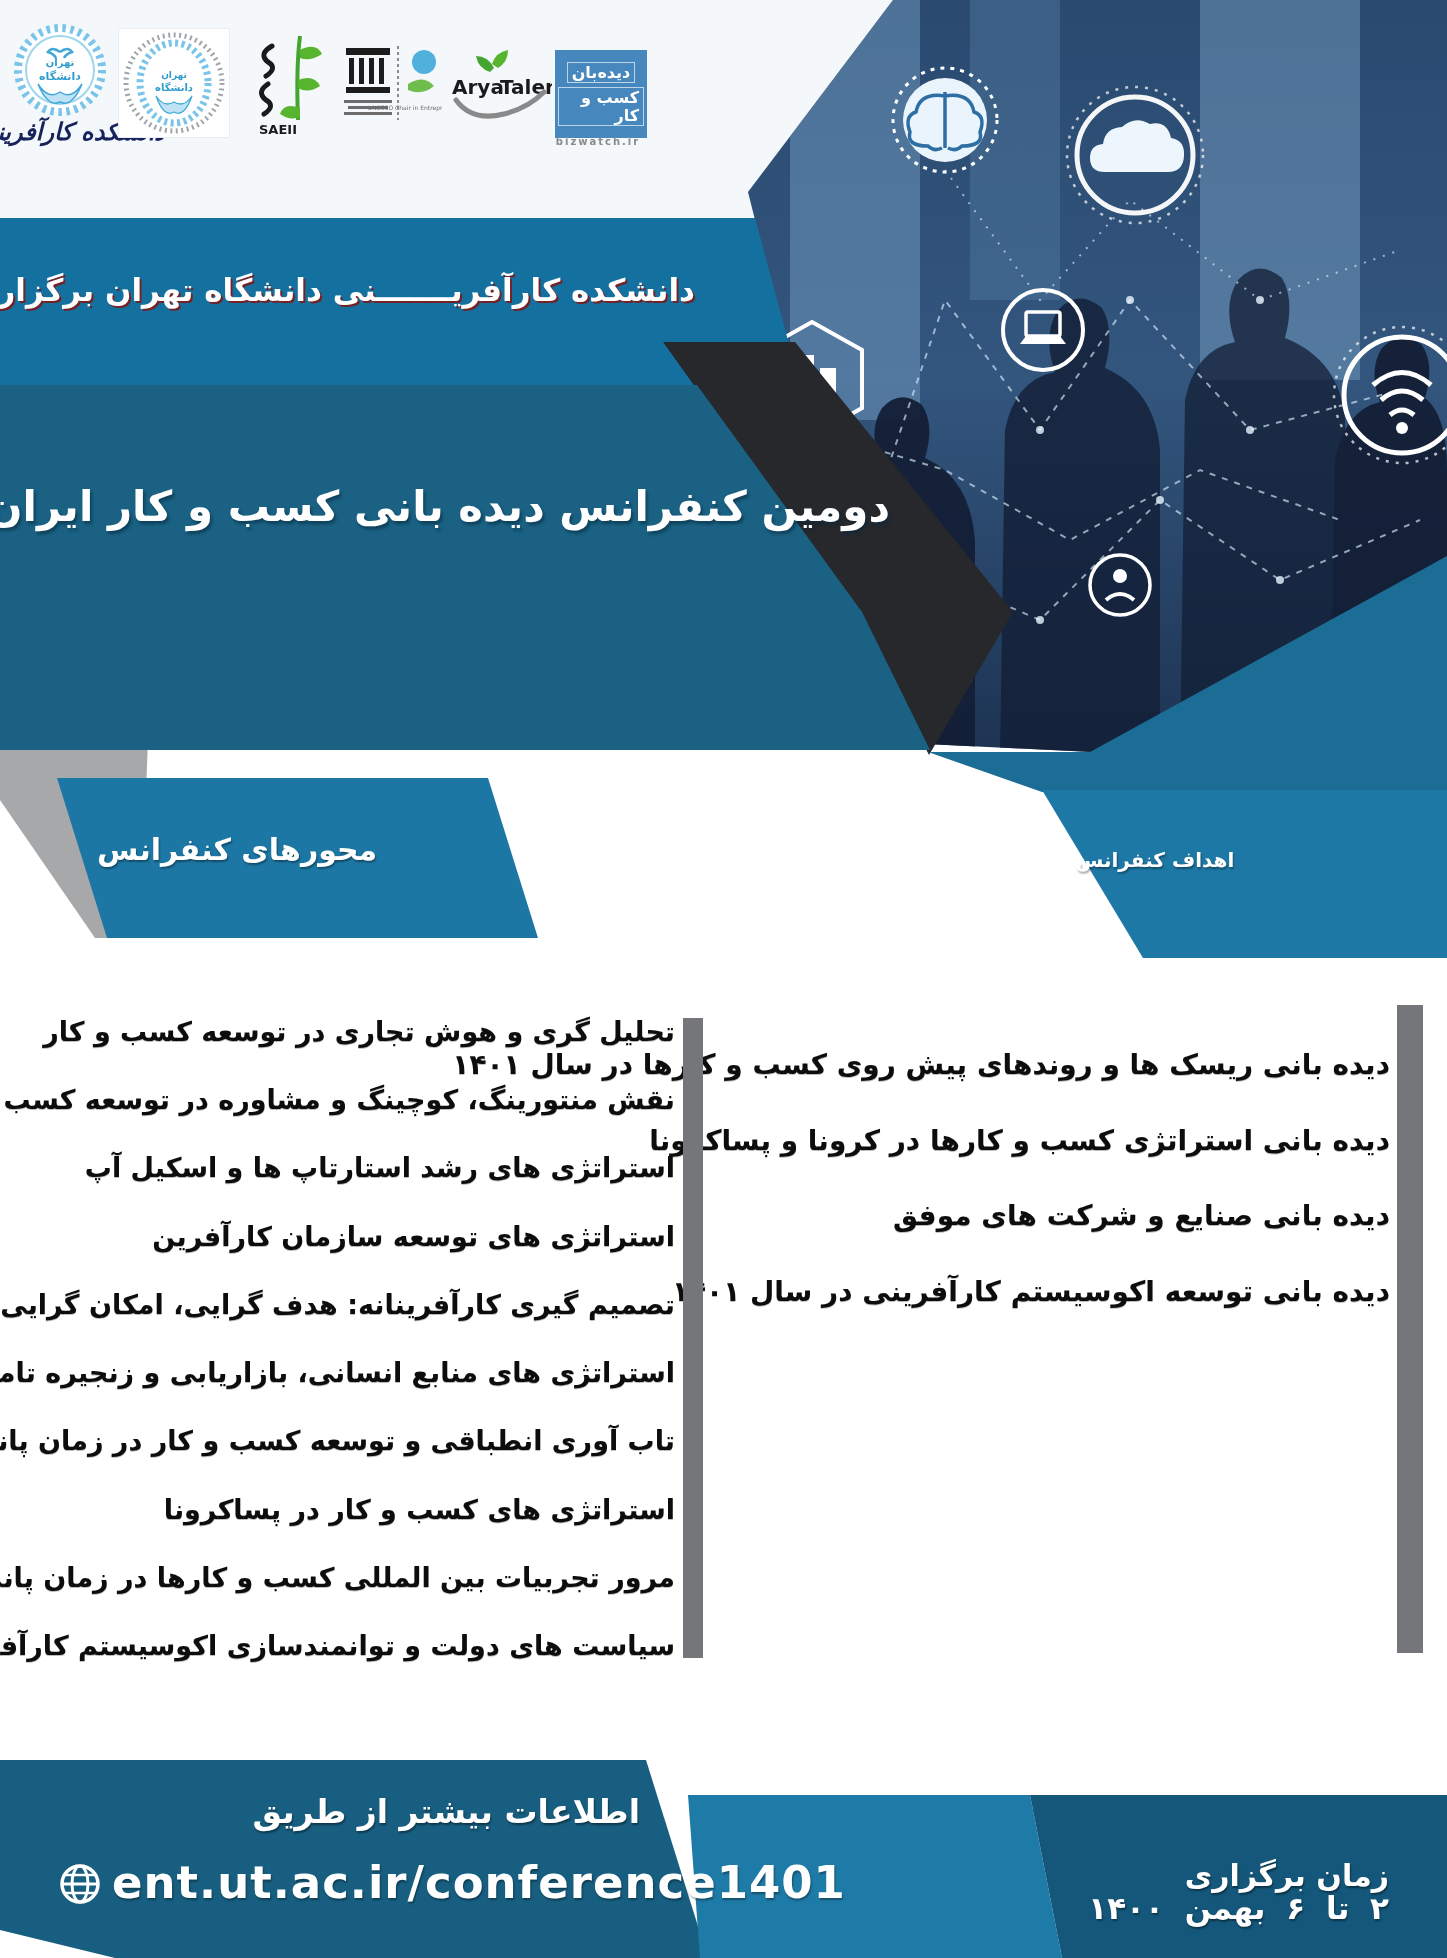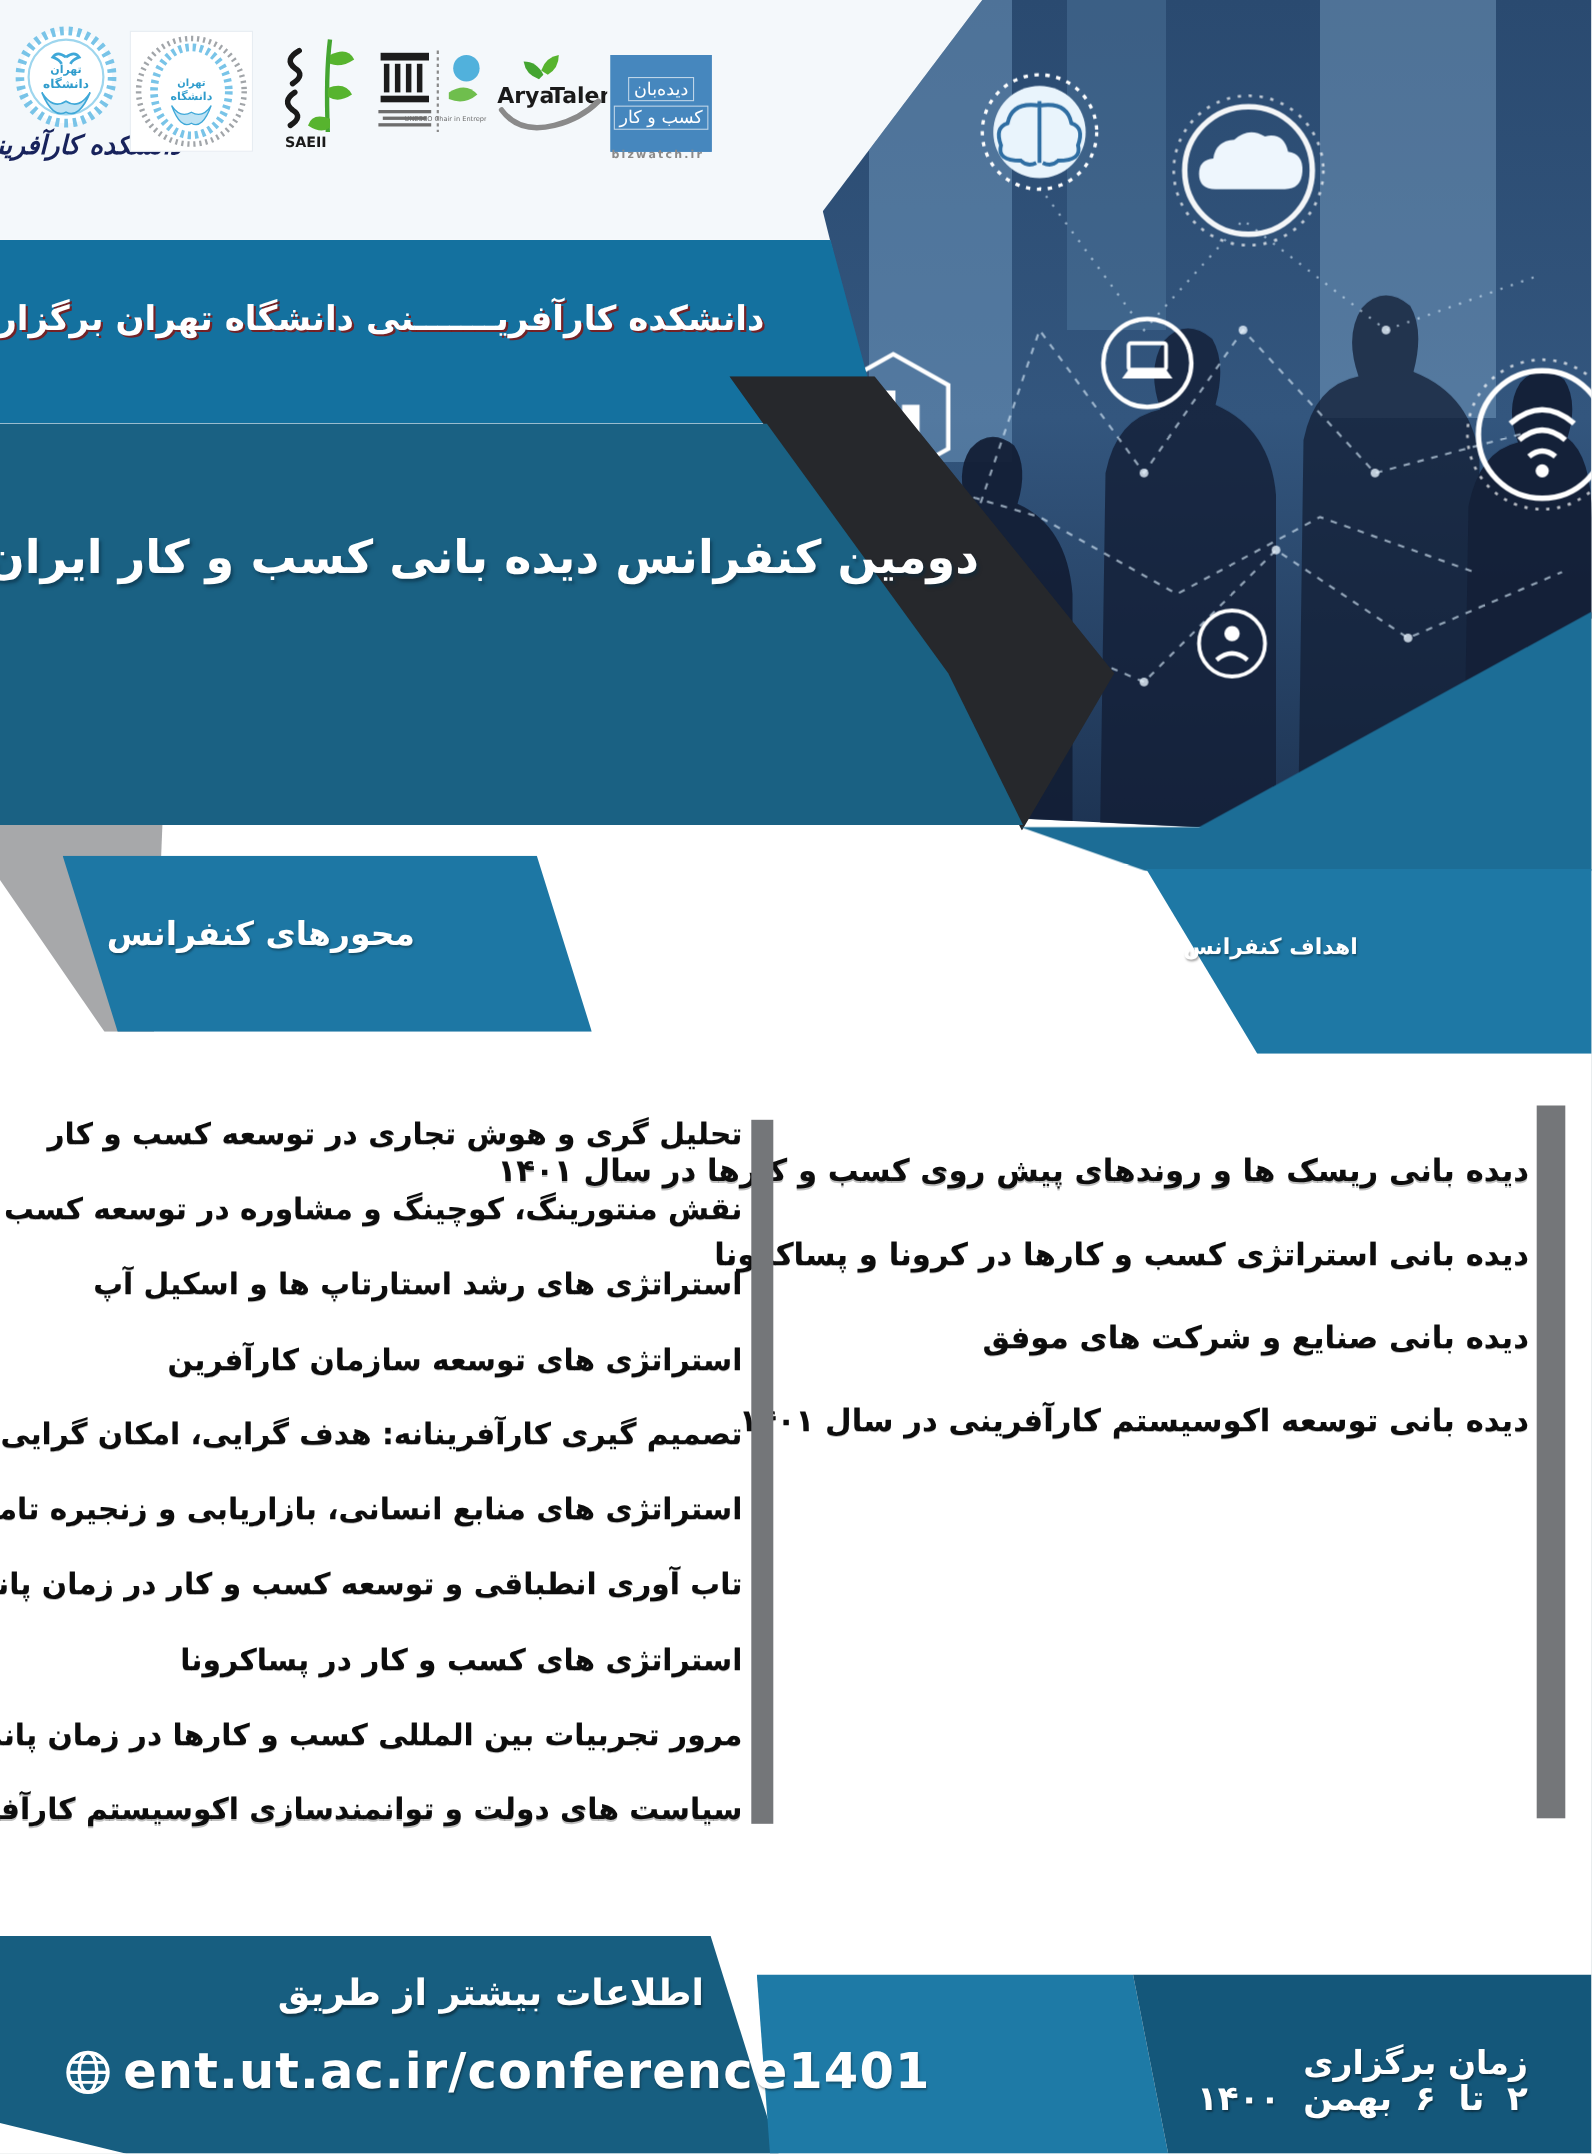--- a/index.html
+++ b/index.html
@@ -53,21 +53,21 @@
   .schedule-date{right:58px;top:1890px;width:470px;text-align:right;font-size:31px;word-spacing:10px;
     text-shadow:1px 2px 2px rgba(0,0,0,.4);direction:rtl;}
 
   .logos-row{position:absolute;left:0;top:0;width:700px;height:200px;}
   .logo{position:absolute;}
   .calligraphy{position:absolute;left:0px;top:118px;width:165px;text-align:center;
     font-size:24px;font-weight:bold;font-style:italic;color:#18235c;direction:rtl;white-space:nowrap;}
   .bizwatch-box{position:absolute;left:555px;top:50px;width:86px;height:82px;background:#4687be;
     display:flex;flex-direction:column;align-items:center;justify-content:center;gap:4px;
     border:3px solid #4687be;}
-  .bizwatch-line{color:#fff;font-weight:normal;font-size:16px;direction:rtl;line-height:1.1;
+  .bizwatch-line{color:#fff;font-weight:bold;font-size:16px;direction:rtl;line-height:1.1;
     border:1px solid rgba(255,255,255,.65);padding:1px 4px;}
   .bizwatch-caption{position:absolute;left:548px;top:136px;width:100px;text-align:center;
     color:#8a8a8a;font-size:10px;letter-spacing:2px;font-weight:bold;}
 </style>
 </head>
 <body>
 
 <div class="page">
 
   <div class="bg-top"></div>

